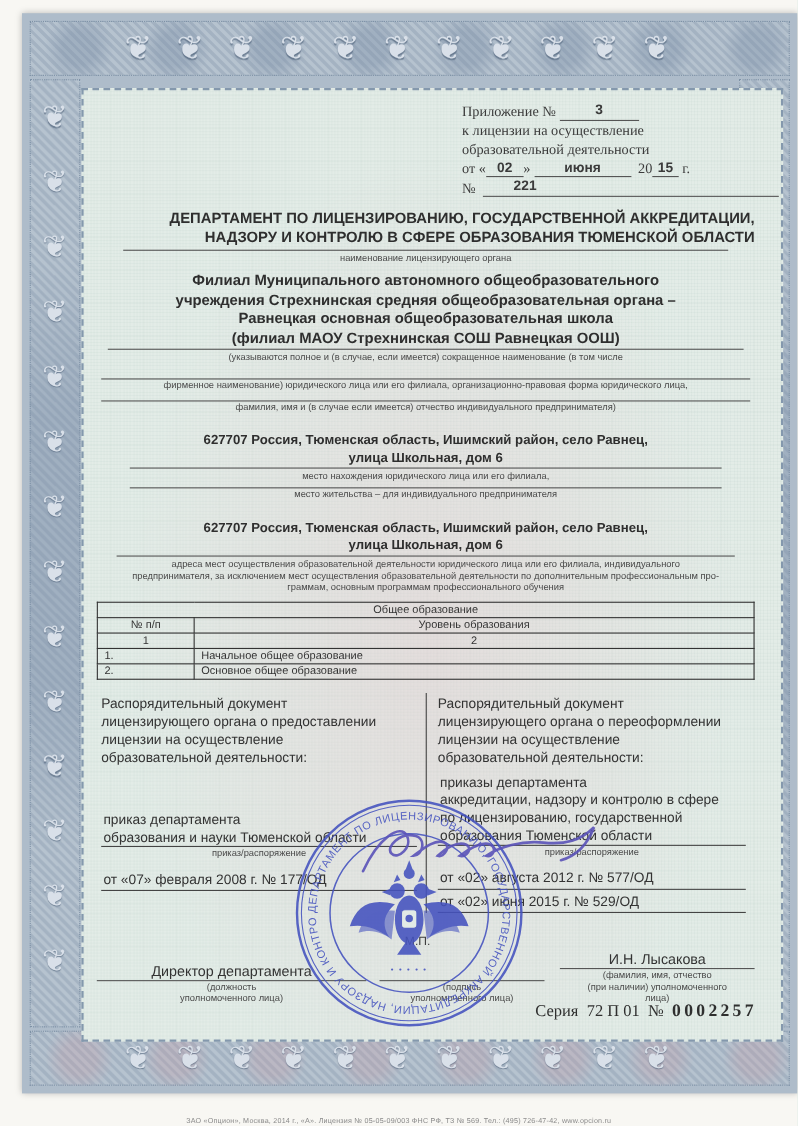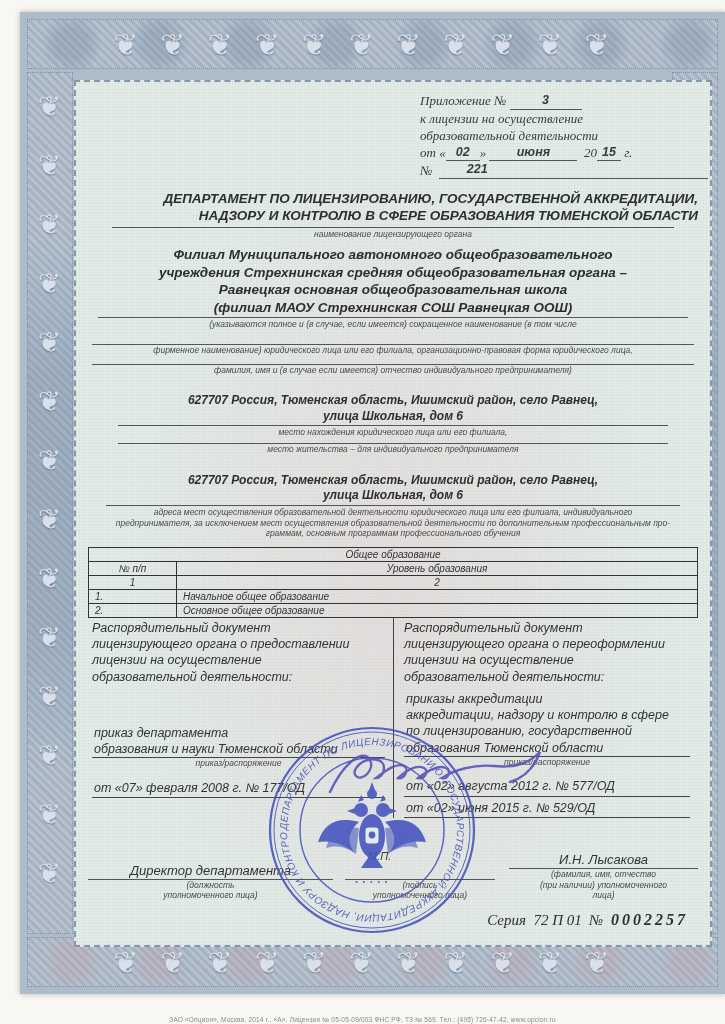--- a/index.html
+++ b/index.html
@@ -40,23 +40,22 @@
 
   
   .panel {
     position:absolute; left:54px; top:68px; right:13px; bottom:47px;
     border:2px dashed #8498ad;
     background:
       radial-gradient(ellipse at 50% 58%, rgba(228,196,202,.38), transparent 62%),
       repeating-linear-gradient(0deg, rgba(120,160,150,.06) 0 1px, transparent 1px 3px),
       repeating-linear-gradient(90deg, rgba(120,160,150,.06) 0 1px, transparent 1px 3px),
       #e3ece7;
-    padding:6px 12px 0 12px;
+    padding:6px 24px 0 12px;
     font-size:12.5px;
-    font-style:italic;
   }
 
   .caption { font-size:8.5px; color:#4a4a4a; text-align:center; line-height:1.25; }
   .rule { border-bottom:1px solid #555; height:1px; margin:1px 4px 1px 4px; }
 
   
   .appendix {
     margin-left:332px; width:288px; margin-top:4px;
     font-family:"Liberation Serif", serif; font-size:13px; line-height:1.32; color:#3b3b3b;
   }
@@ -70,21 +69,21 @@
   .addr     { margin-top:18px;  text-align:center; font-weight:bold; font-size:12px; line-height:1.3; color:#2e2e2e; }
 
   
   table.edu { width:100%; border-collapse:collapse; margin-top:8px; }
   table.edu td { border:1px solid #333; padding:1px 6px; font-size:10px; }
   table.edu .ttl { text-align:center; }
   table.edu .hdr { text-align:center; }
   table.edu .c1 { width:88px; }
 
   
-  .orders { display:flex; min-height:178px; }
+  .orders { display:flex; margin-top:12px; min-height:178px; }
   .orders .col { width:50%; padding:2px 8px 0 4px; line-height:1.3; }
   .orders .col.right { border-left:1px solid #444; padding-left:10px; }
   .doc-line { padding:0 2px; }
   .doc-line.u { border-bottom:1px solid #444; }
   .order-date { border-bottom:1px solid #444; margin-top:2px; padding:1px 2px; }
   .gap-s { height:8px; } .gap-l { height:40px; }
 
   
   .sigrow { display:flex; margin-top:34px; align-items:flex-end; position:relative; }
   .sigcell { text-align:center; }
@@ -227,21 +226,21 @@
         <div class="caption">приказ/распоряжение</div>
         <div class="gap-s"></div>
         <div class="order-date">от «07» февраля 2008 г. № 177/ОД</div>
       </div>
       <div class="col right">
         <div>Распорядительный документ</div>
         <div>лицензирующего органа о переоформлении</div>
         <div>лицензии на осуществление</div>
         <div>образовательной деятельности:</div>
         <div style="height:6px"></div>
-        <div class="doc-line">приказы аккредитации</div>
+        <div class="doc-line">приказы департамента</div>
         <div class="doc-line">аккредитации, надзору и контролю в сфере</div>
         <div class="doc-line">по лицензированию, государственной</div>
         <div class="doc-line u">образования Тюменской области</div>
         <div class="caption">приказ/распоряжение</div>
         <div class="gap-s"></div>
         <div class="order-date">от «02» августа 2012 г. № 577/ОД</div>
         <div class="order-date">от «02» июня 2015 г. № 529/ОД</div>
       </div>
     </div>
 

